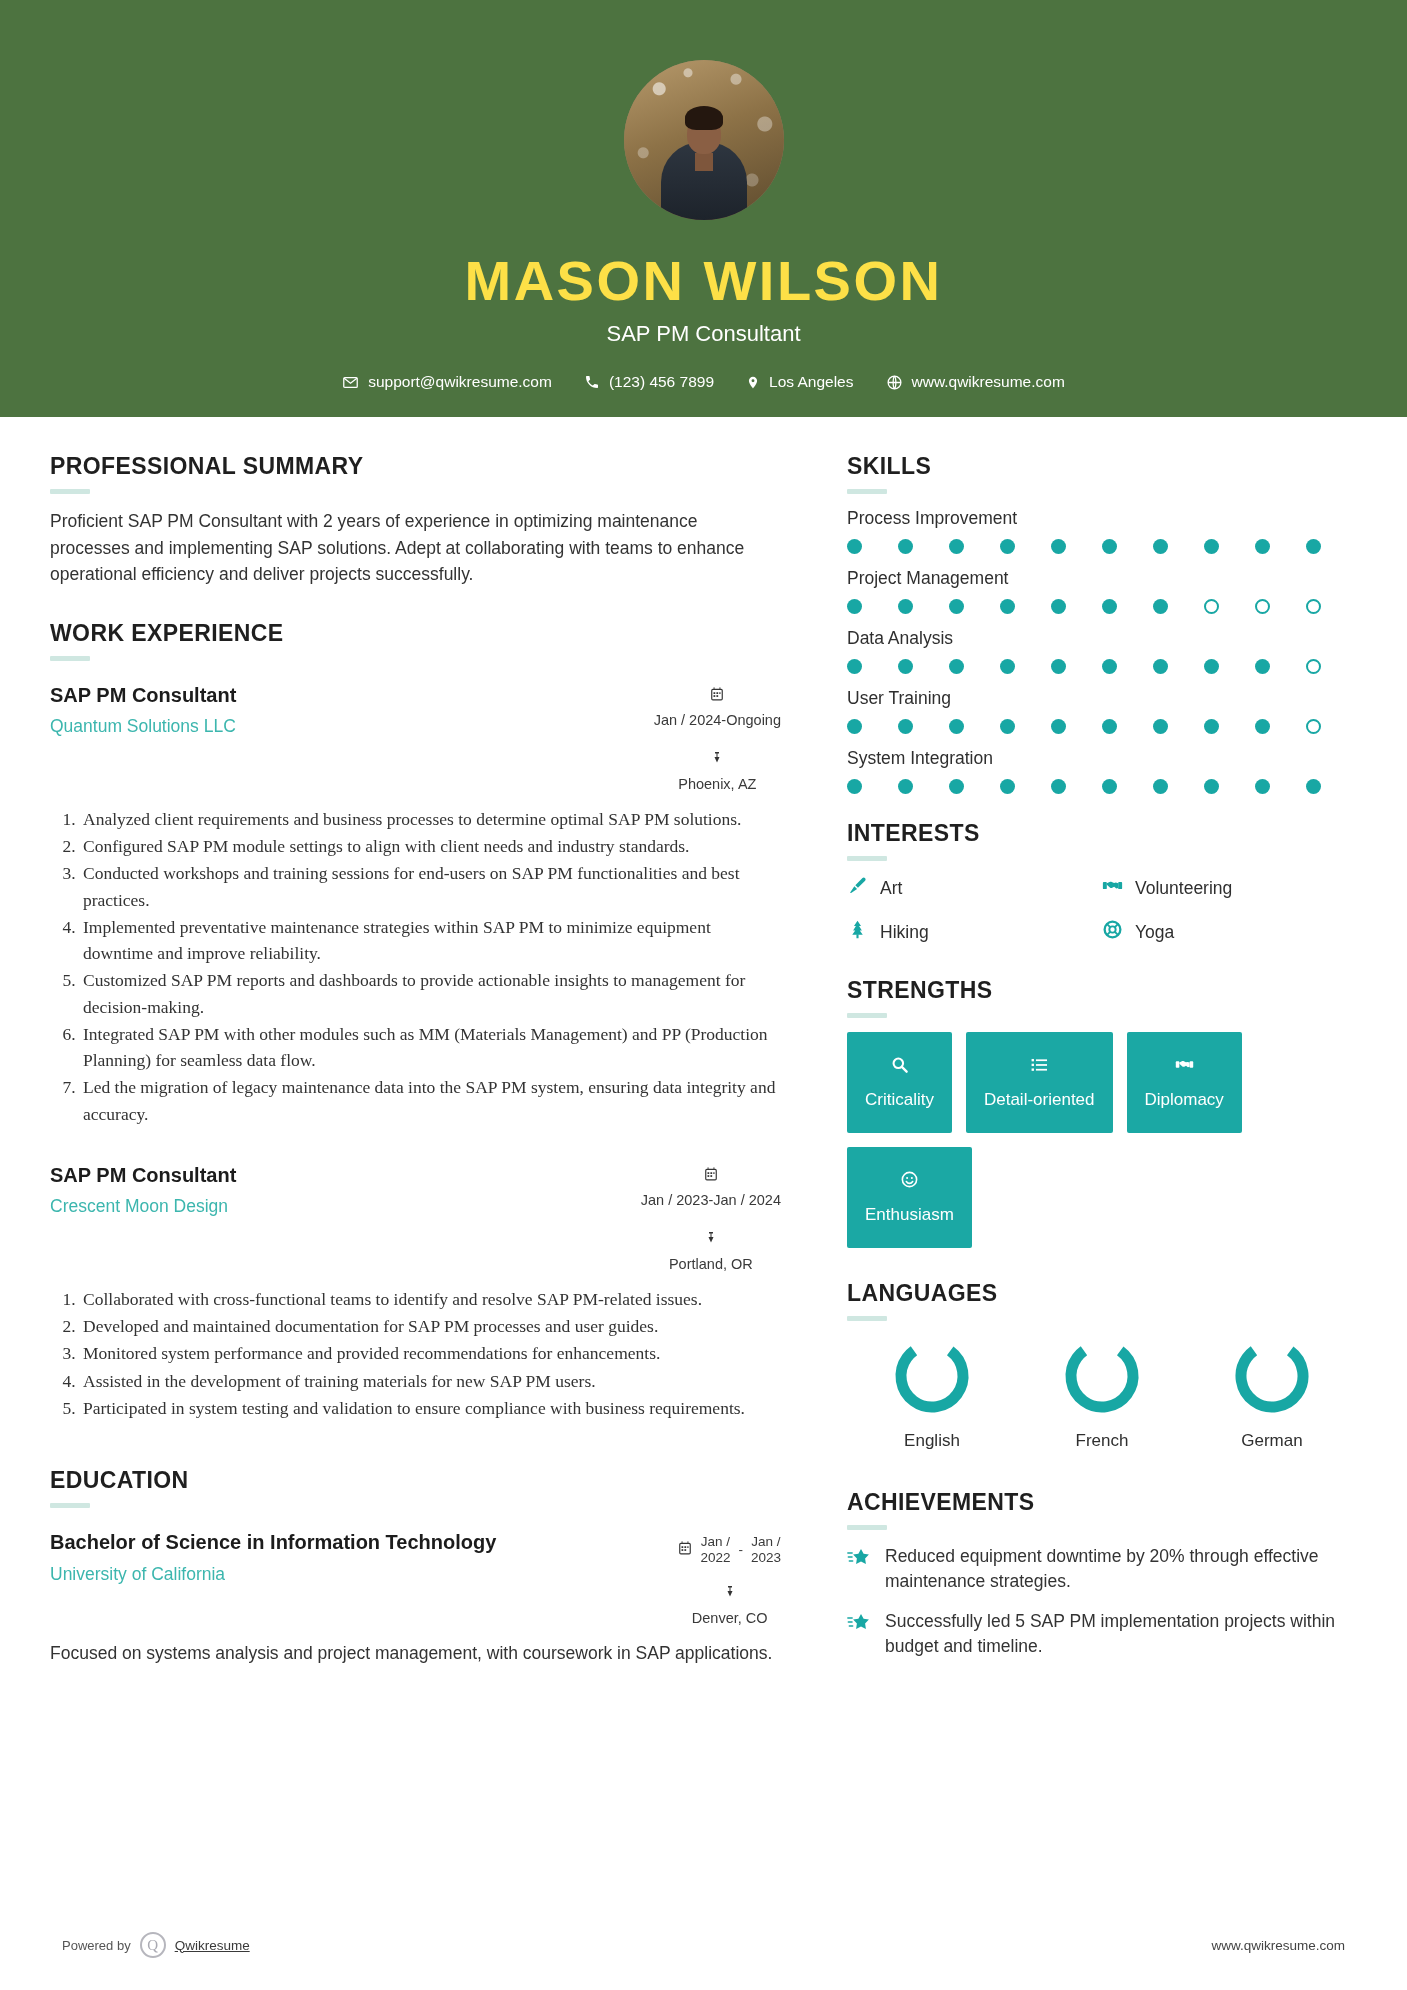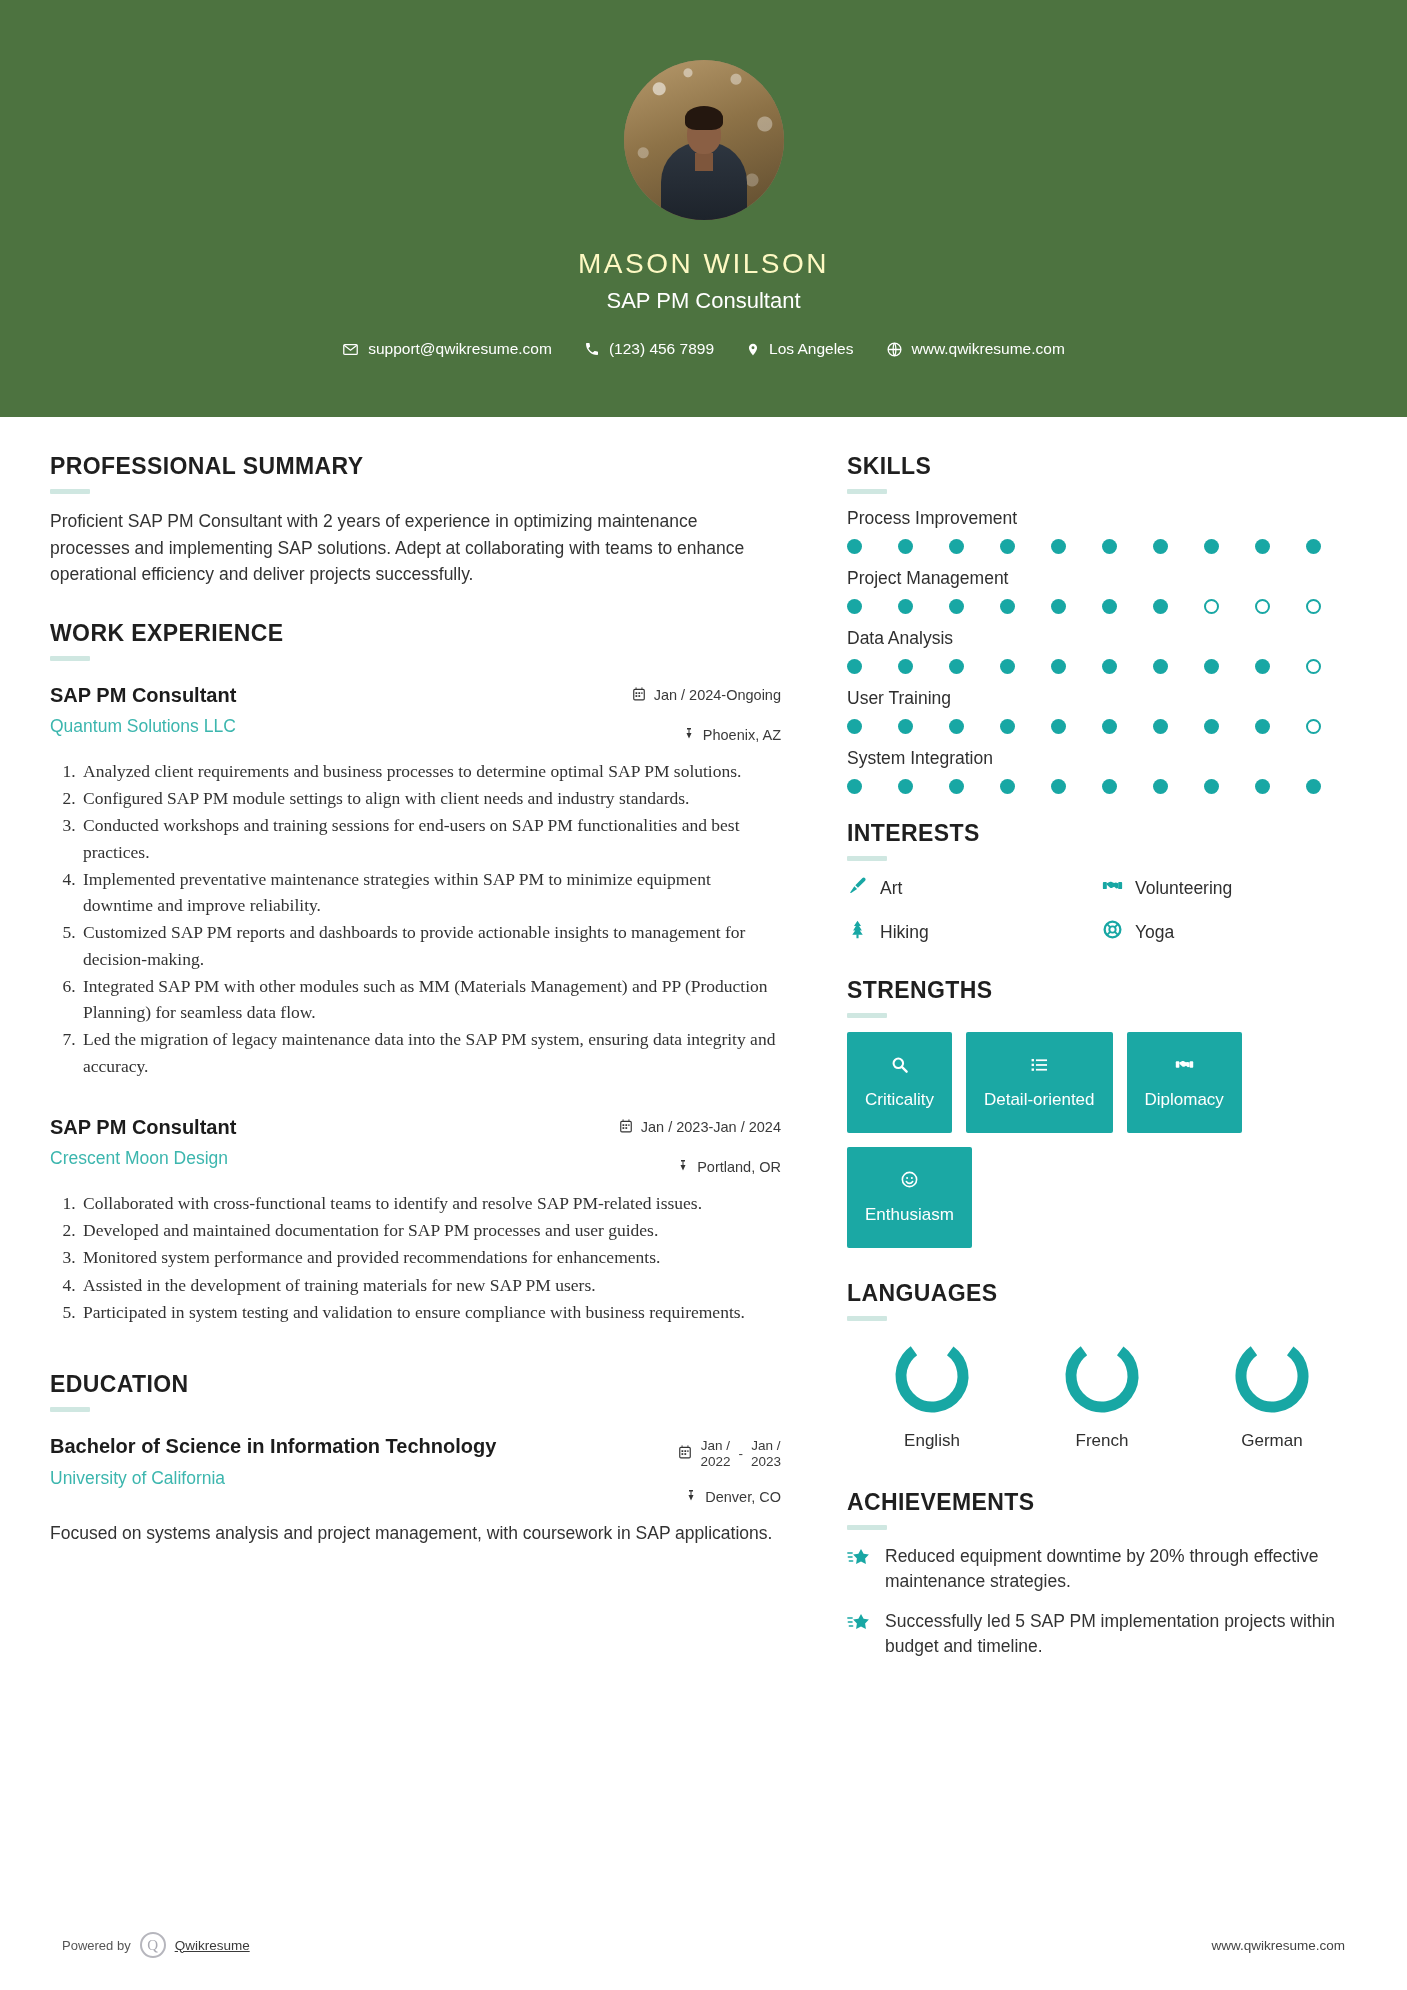--- a/index.html
+++ b/index.html
@@ -74,24 +74,24 @@
   }
   .avatar .person-neck {
     position: absolute;
     left: 50%; top: 58%;
     transform: translateX(-50%);
     width: 18px; height: 18px;
     background: #7e563c;
   }
   .name {
     margin-top: 28px;
-    font-size: 28px;
-    font-weight: 400;
+    font-size: 56px;
+    font-weight: 700;
     letter-spacing: 2.5px;
-    color: #fef9c3;
+    color: #fde047;
   }
   .job-title {
     margin-top: 8px;
     font-size: 22px;
     color: #ffffff;
     font-weight: 400;
   }
   .contact-row {
     margin-top: 26px;
     display: flex;
@@ -161,20 +161,21 @@
     margin-top: 8px;
   }
   .meta-line {
     display: flex;
     align-items: center;
     justify-content: flex-end;
     gap: 8px;
     font-size: 14.5px;
     color: #3a3a3a;
     white-space: nowrap;
+    flex-direction: column;
   }
   .meta-line + .meta-line { margin-top: 22px; }
   .meta-line svg { flex: 0 0 auto; }
 
   .edu-dates {
     display: flex;
     align-items: center;
     gap: 8px;
     justify-content: flex-end;
     font-size: 13.5px;

